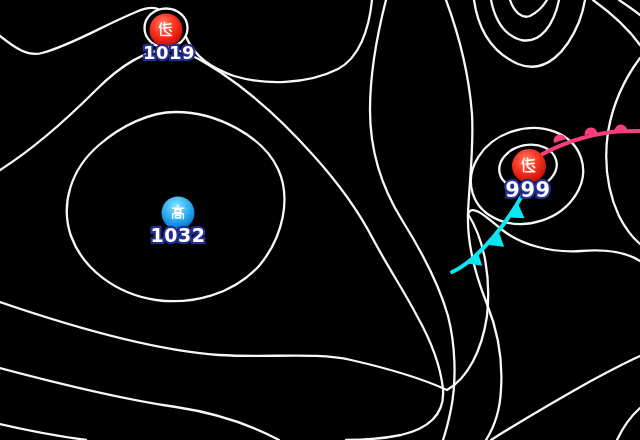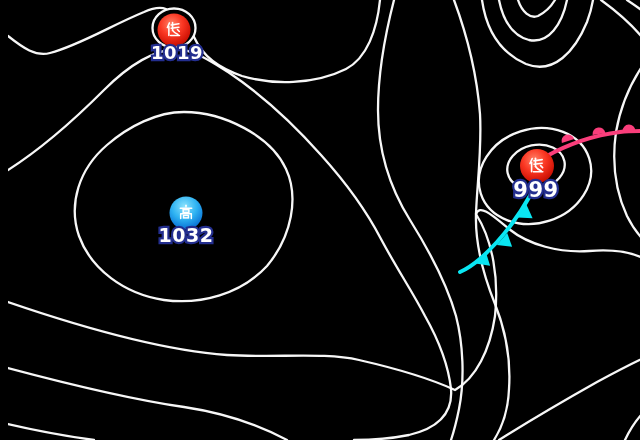--- a/index.html
+++ b/index.html
@@ -1,17 +1,17 @@
 <!DOCTYPE html>
 <html><head>
 <meta charset="utf-8">
 <style>
   html,body{margin:0;padding:0;background:#000;}
   body{width:640px;height:440px;overflow:hidden;font-family:"DejaVu Sans","Liberation Sans",sans-serif;}
-  .map-wrap{position:relative;width:628px;height:440px;background:#000;margin-left:8px;}
+  .map-wrap{position:relative;width:628px;height:440px;background:#000;}
   svg{display:block;}
   .isobar{fill:none;stroke:#ffffff;stroke-width:2.3;stroke-linecap:round;stroke-linejoin:round;opacity:.97;}
   .front-line{fill:none;stroke-linecap:round;}
   .pressure-label{font-family:"DejaVu Sans","Liberation Sans",sans-serif;font-weight:bold;fill:#ffffff;
     stroke:#232e8f;stroke-width:4.5;paint-order:stroke;text-anchor:middle;letter-spacing:.5px;}
   .glyph{stroke:#ffffff;stroke-width:1.6;stroke-linecap:round;fill:none;}
 </style>
 </head>
 <body>
 

